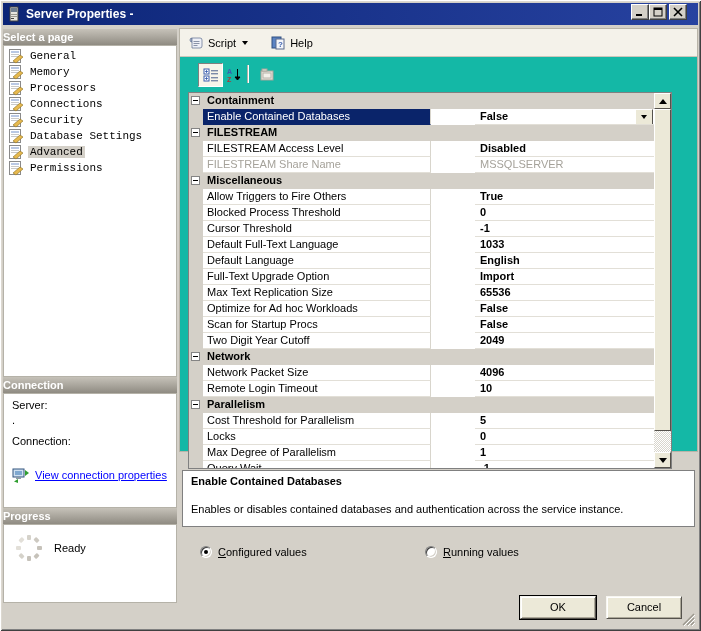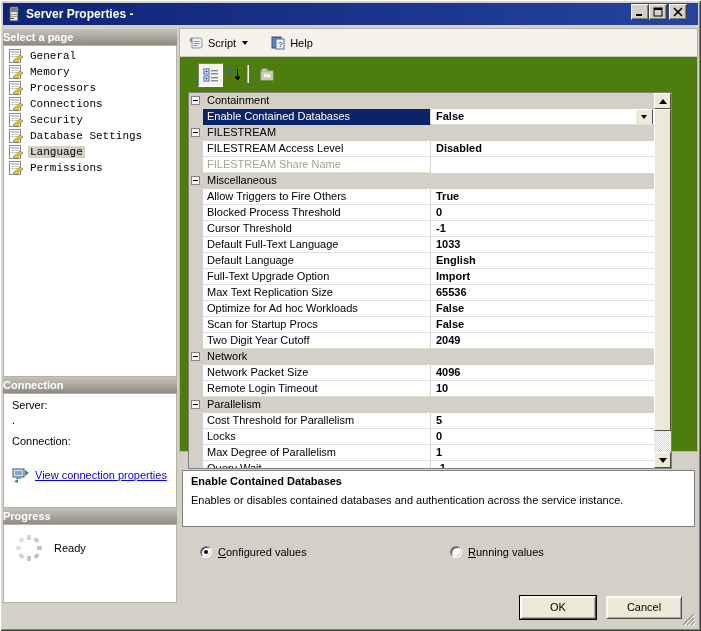--- a/index.html
+++ b/index.html
@@ -23,57 +23,57 @@
   .page-item{display:flex;align-items:center;height:16px;padding-left:4px;}
   .page-item .icn{width:16px;height:16px;margin-right:4px;flex:0 0 16px;}
   .page-label{padding:0 2px;font-family:Liberation Mono, monospace;}
   .page-label.sel{background:#d4d0c8;}
   .conn-label{position:absolute;left:8px;}
   .conn-link-row{position:absolute;left:8px;display:flex;align-items:center;}
   .conn-link{color:#0000ff;text-decoration:underline;margin-left:5px;cursor:pointer;}
   .ready-row{position:absolute;left:10px;display:flex;align-items:center;}
   .ready-text{margin-left:10px;}
   
-  .panel{position:absolute;left:179px;top:28px;width:519px;height:424px;background:#4d7c0f;border:1px solid #b8b4a8;box-sizing:border-box;}
+  .panel{position:absolute;left:179px;top:28px;width:519px;height:424px;background:#14b8a6;border:1px solid #b8b4a8;box-sizing:border-box;}
   .top-toolbar{position:absolute;left:0;top:0;right:0;height:27px;background:#f4f2ea;border-bottom:1px solid #cbc7ba;display:flex;align-items:center;}
   .tb-btn{display:flex;align-items:center;height:21px;padding:0 4px;margin-left:4px;}
   .tb-label{margin-left:4px;}
   .dd-arrow{width:0;height:0;border-left:3px solid transparent;border-right:3px solid transparent;border-top:4px solid #000;margin-left:6px;}
   .grid-toolbar-btn{position:absolute;width:23px;height:22px;top:34px;display:flex;align-items:center;justify-content:center;}
   .gtb-pressed{background:#f7f5ea;border:1px solid;border-color:#808080 #fff #fff #808080;}
   .gtb-flat{border:1px solid transparent;}
   .gtb-sep{position:absolute;left:67px;top:36px;width:1px;height:18px;background:#b5b2a8;box-shadow:1px 0 0 #fff;}
   
   .grid{position:absolute;left:8px;top:63px;width:484px;height:377px;border:1px solid #808080;background:#fff;box-sizing:border-box;}
   .grid-view{position:absolute;left:0;top:0;width:465px;height:375px;overflow:hidden;}
   .g-row{display:flex;height:16px;line-height:15px;}
   .g-ind{flex:0 0 14px;background:#d4d0c8;position:relative;}
-  .g-cat{background:#d4d0c8;font-weight:normal;}
+  .g-cat{background:#d4d0c8;font-weight:bold;}
   .g-catlabel{padding-left:4px;}
   .g-label{flex:0 0 228px;padding-left:4px;border-right:1px solid #d8d5cc;border-bottom:1px solid #e2dfd7;box-sizing:border-box;overflow:hidden;white-space:nowrap;}
-  .g-value{flex:1;font-weight:bold;padding-left:5px;border-bottom:1px solid #e2dfd7;box-sizing:border-box;position:relative;overflow:hidden;white-space:nowrap;}
+  .g-value{flex:1;font-weight:bold;padding-left:5px;border-bottom:1px solid #e2dfd7;box-sizing:border-box;position:relative;overflow:hidden;white-space:nowrap;margin-left:44px;}
   .g-sel .g-label{background:#0a246a;color:#fff;border-bottom-color:#0a246a;}
   .g-dis .g-label,.g-dis .g-value{color:#a5a29a;font-weight:normal;}
   .g-dis .g-value{font-weight:normal;}
   .minusbox{position:absolute;left:2px;top:3px;width:9px;height:9px;background:#fff;border:1px solid #848484;box-sizing:border-box;}
   .minusbox::before{content:"";position:absolute;left:1px;top:3px;width:5px;height:1px;background:#000;}
   .g-dd{position:absolute;right:1px;top:0px;width:16px;height:14px;background:#ece9d8;border:1px solid;border-color:#fff #55524c #55524c #fff;display:flex;align-items:center;justify-content:center;}
   .g-dd-arrow{width:0;height:0;border-left:3px solid transparent;border-right:3px solid transparent;border-top:4px solid #000;}
   
   .g-scroll{position:absolute;right:0;top:0;width:17px;height:375px;
     background:conic-gradient(#fff 25%,#d8d5cc 0 50%,#fff 0 75%,#d8d5cc 0) 0 0/2px 2px;}
   .sb-btn{position:absolute;left:0;width:17px;height:16px;background:#ece9d8;border:1px solid;border-color:#fff #55524c #55524c #fff;box-sizing:border-box;display:flex;align-items:center;justify-content:center;}
   .sb-up{top:0}.sb-down{bottom:0}
   .tri-up{width:0;height:0;border-left:4px solid transparent;border-right:4px solid transparent;border-bottom:5px solid #000;}
   .tri-down{width:0;height:0;border-left:4px solid transparent;border-right:4px solid transparent;border-top:5px solid #000;}
   .sb-thumb{position:absolute;left:0;top:16px;width:17px;height:322px;background:#ece9d8;border:1px solid;border-color:#fff #55524c #55524c #fff;box-sizing:border-box;}
   
   .descbox{position:absolute;left:2px;top:441px;width:513px;height:57px;background:#fff;border:1px solid #808080;box-sizing:border-box;padding:4px 8px;}
   .desc-title{font-weight:bold;}
-  .desc-text{margin-top:7px;}
+  .desc-text{margin-top:16px;}
   
   .radio-row{position:absolute;display:flex;align-items:center;}
   .radio{width:12px;height:12px;border-radius:50%;background:#fff;border:1px solid;border-color:#808080 #fff #fff #808080;box-shadow:inset 1px 1px 0 #404040, inset -1px -1px 0 #d4d0c8;box-sizing:border-box;position:relative;margin-right:6px;}
   .radio.checked::after{content:"";position:absolute;left:3px;top:3px;width:4px;height:4px;border-radius:50%;background:#000;}
   .u{text-decoration:underline;}
   
   .btn{position:absolute;width:76px;height:23px;background:#ece9d8;border:1px solid;border-color:#f7f6f0 #55524c #55524c #f7f6f0;box-shadow:inset 1px 1px 0 #fff,inset -1px -1px 0 #aca899;text-align:center;line-height:21px;box-sizing:border-box;}
   .btn.default{outline:1px solid #000;}
   .grip{position:absolute;right:6px;bottom:5px;width:13px;height:13px;}
 </style>
@@ -187,21 +187,21 @@
         <div class="page-item">
           <span class="icn">
   <svg width="16" height="16" viewBox="0 0 16 16">
     <rect x="1.5" y="1.5" width="11" height="13" fill="#fff" stroke="#8a8a8a"></rect>
     <rect x="3" y="3" width="8" height="2" fill="#b9c8e4"></rect>
     <rect x="3" y="6" width="8" height="1" fill="#c9c9c9"></rect>
     <rect x="3" y="8" width="8" height="1" fill="#c9c9c9"></rect>
     <polygon points="5,13 12,7 15,9 8,15" fill="#e7b94e" stroke="#8a6d1f" stroke-width="0.6"></polygon>
   </svg>
 </span>
-          <span class="page-label sel">Language</span>
+          <span class="page-label sel">Advanced</span>
         </div>
         <div class="page-item">
           <span class="icn">
   <svg width="16" height="16" viewBox="0 0 16 16">
     <rect x="1.5" y="1.5" width="11" height="13" fill="#fff" stroke="#8a8a8a"></rect>
     <rect x="3" y="3" width="8" height="2" fill="#b9c8e4"></rect>
     <rect x="3" y="6" width="8" height="1" fill="#c9c9c9"></rect>
     <rect x="3" y="8" width="8" height="1" fill="#c9c9c9"></rect>
     <polygon points="5,13 12,7 15,9 8,15" fill="#e7b94e" stroke="#8a6d1f" stroke-width="0.6"></polygon>
   </svg>
@@ -321,20 +321,21 @@
             <span class="g-catlabel">FILESTREAM</span>
           </div>
           <div class="g-row g-prop">
             <span class="g-ind"></span>
             <span class="g-label">FILESTREAM Access Level</span>
             <span class="g-value"><span>Disabled</span></span>
           </div>
           <div class="g-row g-prop g-dis">
             <span class="g-ind"></span>
             <span class="g-label">FILESTREAM Share Name</span>
+            <span class="g-value"><span>MSSQLSERVER</span></span>
           </div>
           <div class="g-row g-cat">
             <span class="g-ind">
               <span class="minusbox"></span>
             </span>
             <span class="g-catlabel">Miscellaneous</span>
           </div>
           <div class="g-row g-prop">
             <span class="g-ind"></span>
             <span class="g-label">Allow Triggers to Fire Others</span>
@@ -441,21 +442,21 @@
 
     <div class="descbox">
       <div class="desc-title">Enable Contained Databases</div>
       <div class="desc-text">Enables or disables contained databases and authentication across the service instance.</div>
     </div>
 
     <div class="radio-row" style="left:20px;top:517px;">
       <span class="radio checked"></span>
       <span><span class="u">C</span><span>onfigured values</span></span>
     </div>
-    <div class="radio-row" style="left:226px;top:517px;padding-left:44px;">
+    <div class="radio-row" style="left:201px;top:517px;padding-left:44px;">
       <span class="radio"></span>
       <span><span class="u">R</span><span>unning values</span></span>
     </div>
   </div>
 
   <div class="btn default" style="left:520px;top:596px;">OK</div>
   <div class="btn" style="left:606px;top:596px;">Cancel</div>
   <svg class="grip" viewBox="0 0 13 13">
     <path d="M12 1 L1 12 M12 5 L5 12 M12 9 L9 12" stroke="#9a968c" stroke-width="1.4"></path>
     <path d="M13 2 L2 13 M13 6 L6 13 M13 10 L10 13" stroke="#fff" stroke-width="1"></path>

